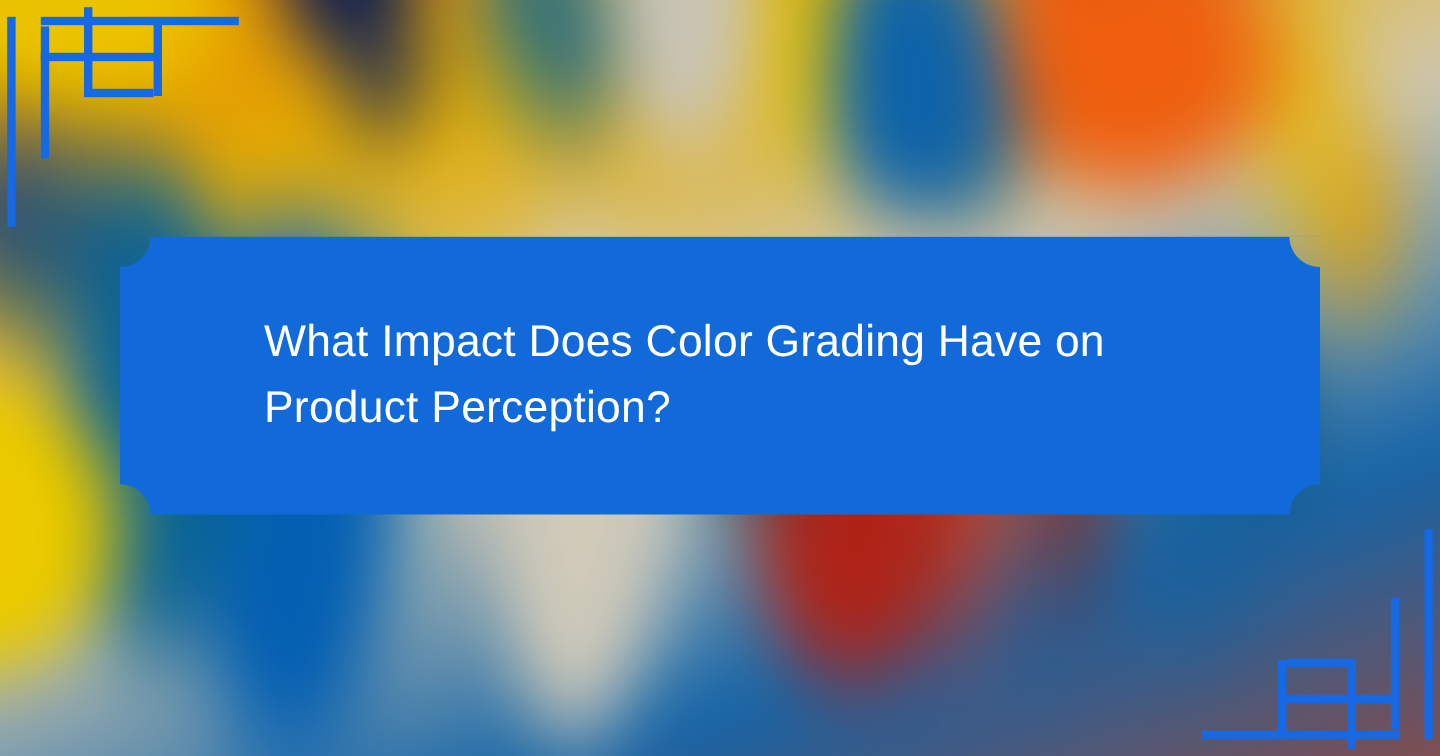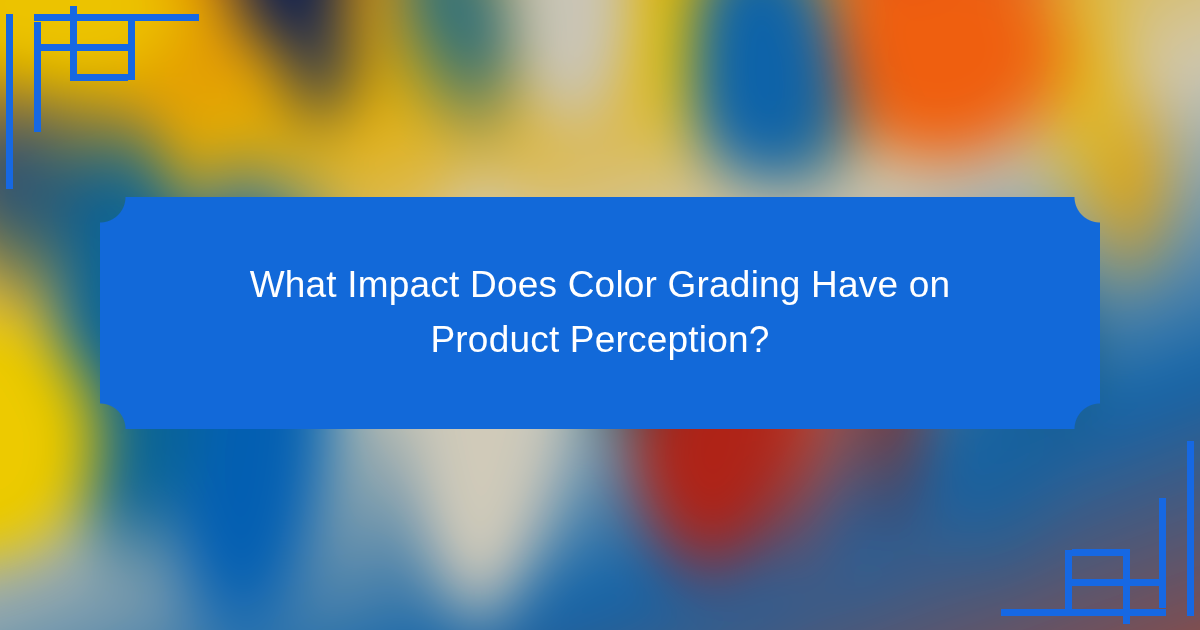--- a/index.html
+++ b/index.html
@@ -141,21 +141,20 @@
       radial-gradient(circle 26px at 100% 0, transparent 0 25px, #000 26px),
       radial-gradient(circle 26px at 0 100%, transparent 0 25px, #000 26px),
       radial-gradient(circle 26px at 100% 100%, transparent 0 25px, #000 26px);
     mask-composite: intersect;
   }
   #card-title {
     color: #ffffff;
     font-size: 37px;
     line-height: 1.48;
     font-weight: 400;
-    text-align: center;
     letter-spacing: .2px;
     max-width: 760px;
   }
 </style>
 </head>
 <body>
 
 <div id="stage">
 
   <div id="bg-layer">

